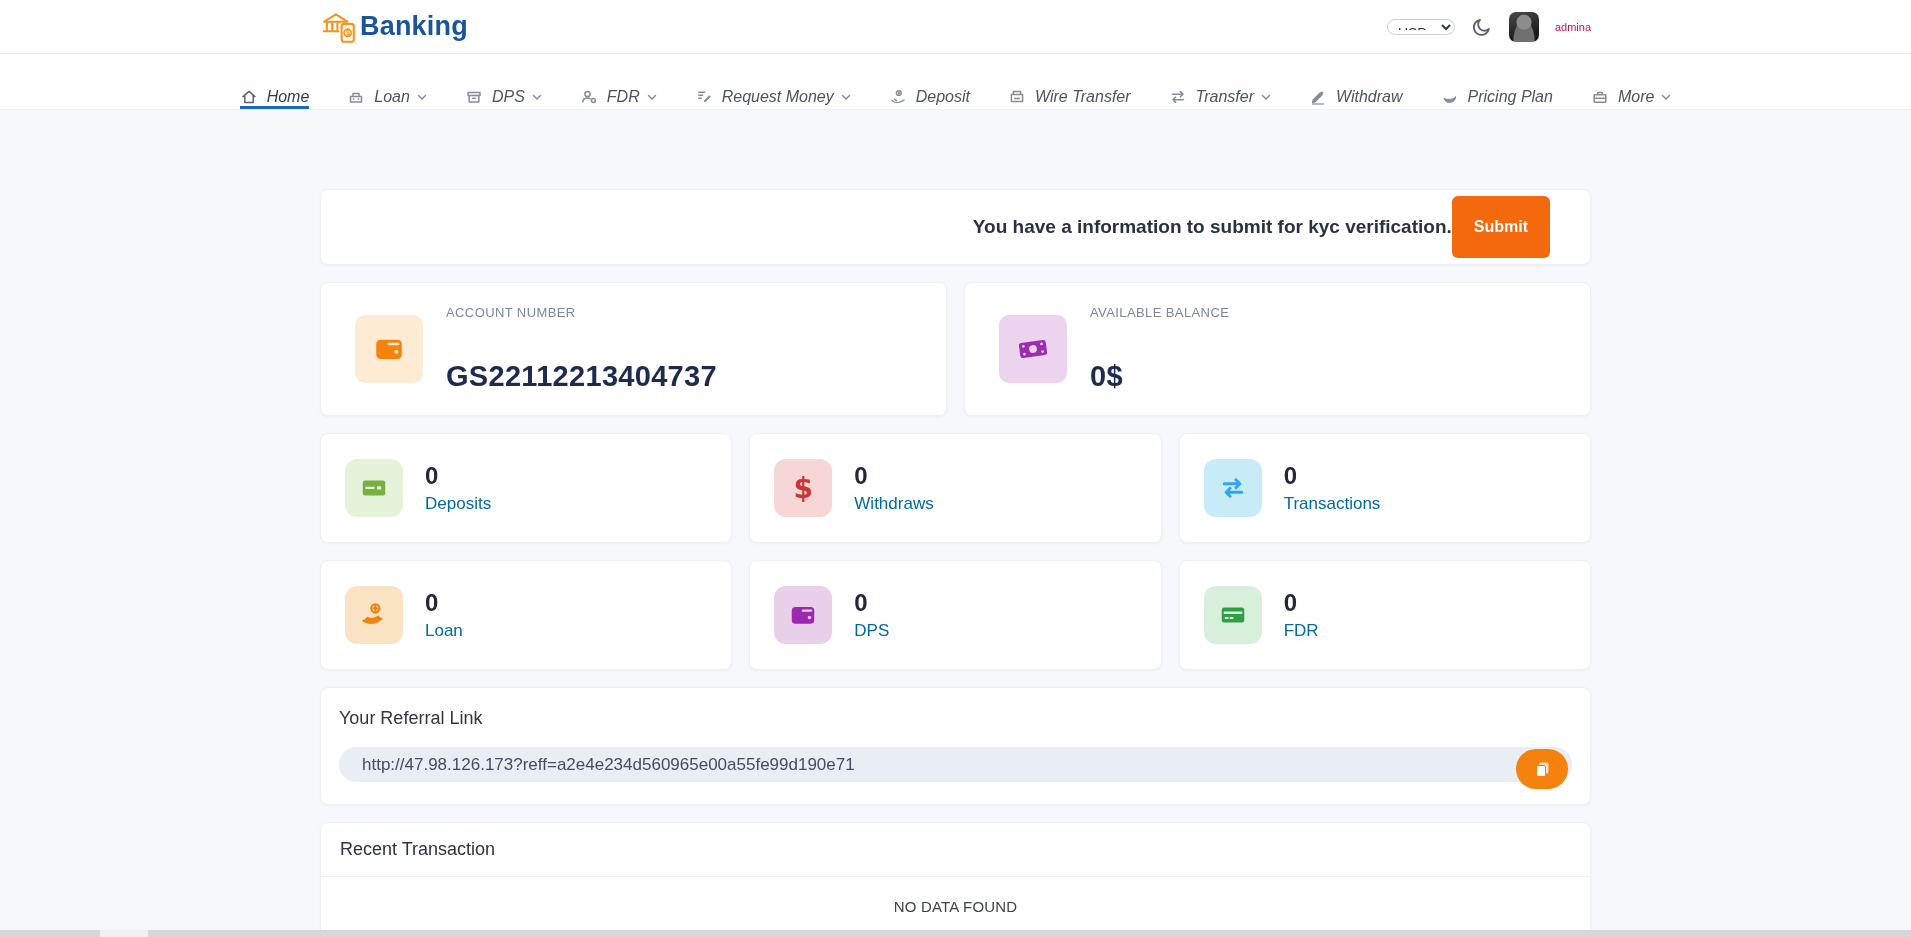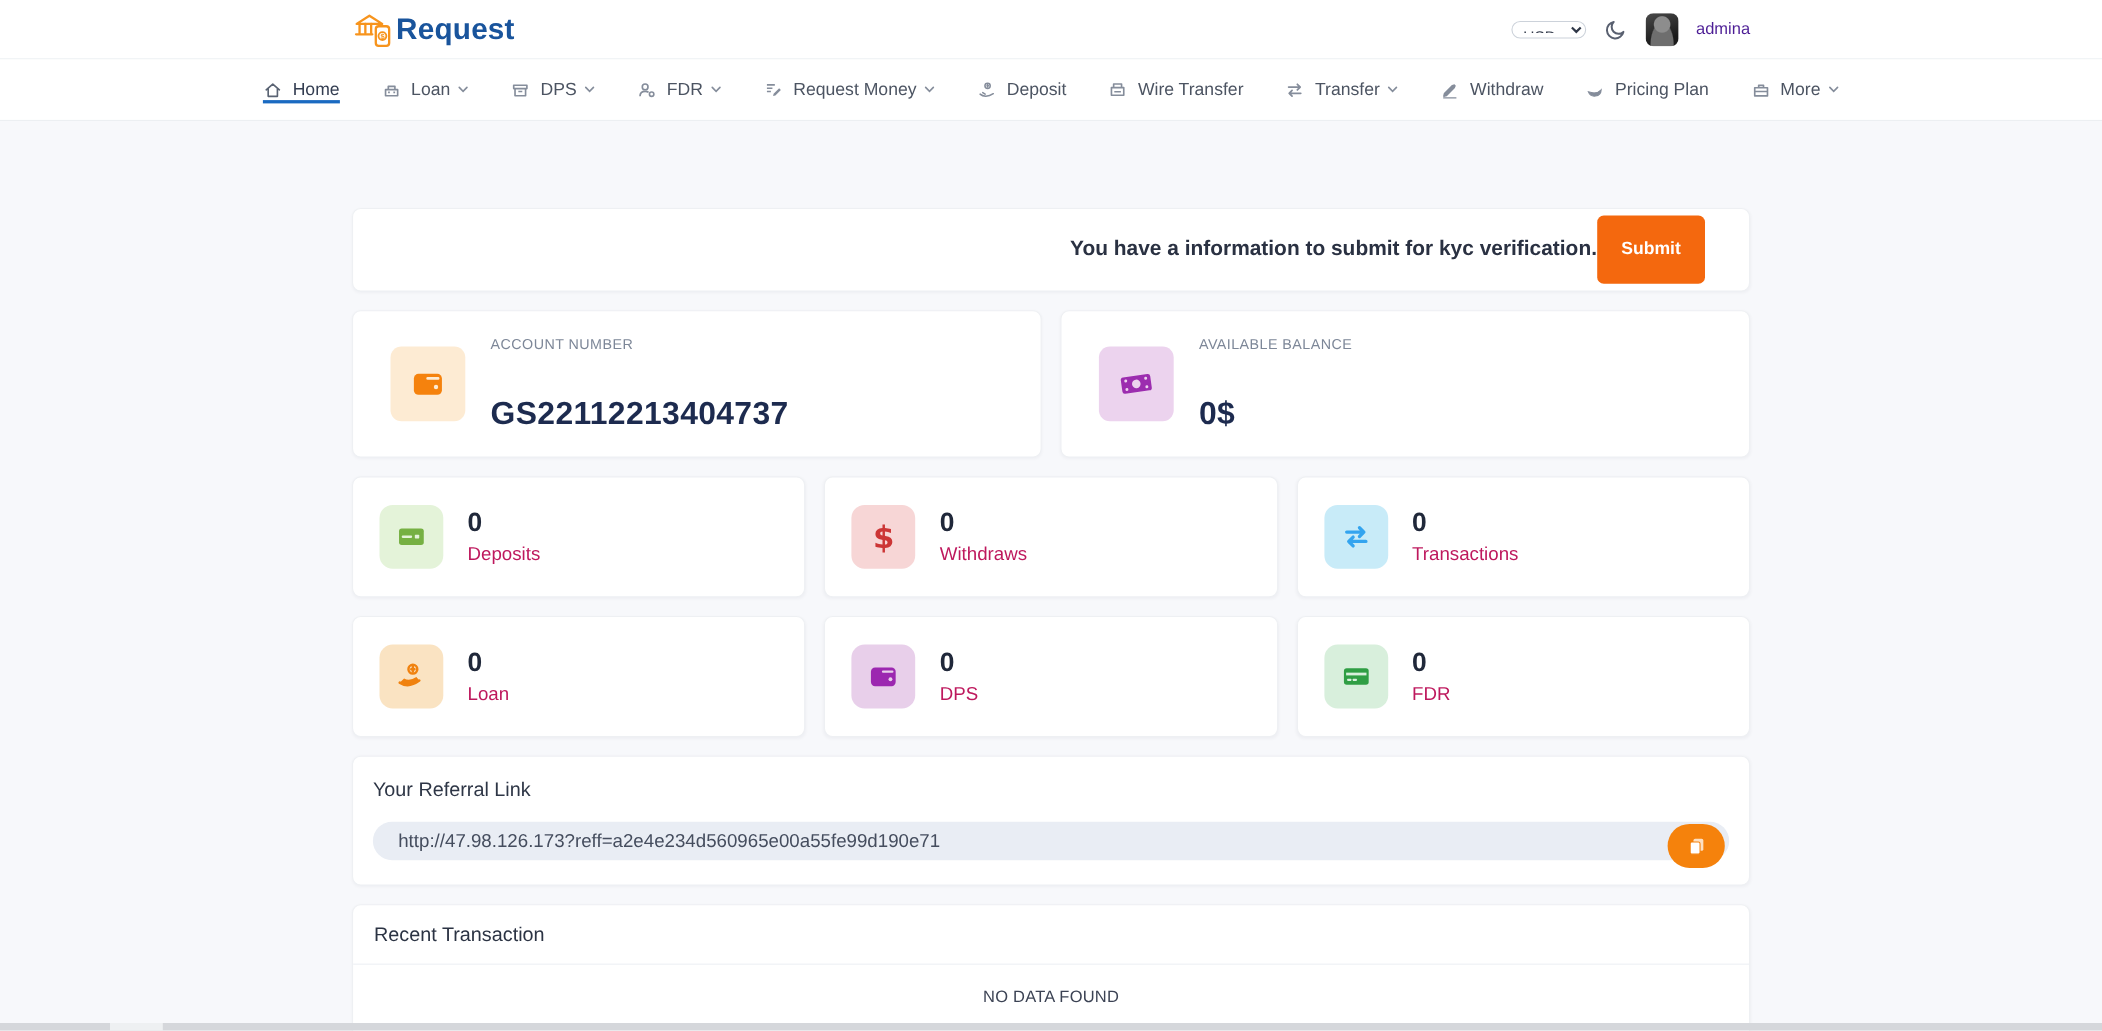--- a/index.html
+++ b/index.html
@@ -24,25 +24,25 @@
     background:#fff; cursor:pointer;
   }
   .moon-btn { background:none; border:none; cursor:pointer; display:flex; align-items:center; }
   .avatar {
     width:30px; height:30px; border-radius:7px; overflow:hidden;
     background:
       radial-gradient(circle at 50% 34%, #8d8d8d 0 7px, rgba(0,0,0,0) 8px),
       radial-gradient(ellipse at 50% 95%, #6e6e6e 0 10px, rgba(0,0,0,0) 11px),
       linear-gradient(160deg,#4a4a4a 0%,#1a1a1a 75%);
   }
-  .username { font-size:15px; color:#4c1d95; }
+  .username { font-size:11px; color:#be185d; }
 
   
   .nav { background:#fff; height:56px; border-bottom:1px solid #eceff2; }
-  .nav-inner { height:100%; display:flex; align-items:center; justify-content:center; gap:38px; }
+  .nav-inner { height:100%; display:flex; align-items:flex-end; justify-content:center; gap:38px;font-style:italic; }
   .nav-item {
     display:flex; align-items:center; gap:9px; font-size:16px; color:#4c5462;
     text-decoration:none; cursor:pointer; border-bottom:3px solid transparent; padding-top:3px;
   }
   .nav-item svg.nicon { stroke:#858d9b; }
   .nav-item.active { color:#333d51; border-bottom-color:#1a6ac1; font-weight:500; }
   .nav-item.active svg.nicon { stroke:#5a6373; }
   .chev { margin-left:-2px; }
 
   
@@ -71,21 +71,21 @@
   .stats-grid { display:grid; grid-template-columns:repeat(3,1fr); gap:17px; margin-top:17px; }
   .stat-card { height:110px; display:flex; align-items:center; padding-left:24px; gap:22px; }
   .stat-icon { width:58px; height:58px; border-radius:12px; display:flex; align-items:center; justify-content:center; }
   .bg-green   { background:#e4f3d9; }
   .bg-red     { background:#f7d6d6; }
   .bg-cyan    { background:#c8ebf8; }
   .bg-loan    { background:#fae3c2; }
   .bg-dps     { background:#e8cfea; }
   .bg-fdr     { background:#d8efdc; }
   .stat-value { font-size:24px; font-weight:700; color:#20283a; }
-  .stat-label { font-size:17px; color:#be185d; margin-top:4px; }
+  .stat-label { font-size:17px; color:#0369a1; margin-top:4px; }
   .dollar-glyph { font-size:28px; font-weight:800; color:#cc3535; font-family:"DejaVu Sans",sans-serif; }
 
   .referral-card { margin-top:17px; padding:20px 18px 22px 18px; }
   .referral-title { font-size:18px; color:#2e3646; font-weight:500; margin-bottom:18px; }
   .referral-input-wrap { position:relative; }
   .referral-input {
     width:100%; height:35px; border:none; border-radius:22px; background:#e9edf4;
     padding:0 70px 0 23px; font-family:"Liberation Sans",sans-serif; font-size:17px; color:#454d5e; outline:none;
   }
   .copy-btn {
@@ -110,21 +110,21 @@
       <span style="display:flex;">
         <svg width="38" height="34" viewBox="0 0 36 32" fill="none" stroke="#f7941d" stroke-width="2" stroke-linejoin="round" stroke-linecap="round">
           <path d="M4 11 L15 4 L26 11 Z"></path>
           <path d="M6.5 11 v8 M11.5 11 v8 M16.5 11 v8"></path>
           <path d="M3.5 20 h14"></path>
           <rect x="20.5" y="13" width="11.5" height="17" rx="2.5" fill="#fff"></rect>
           <circle cx="26.2" cy="21.5" r="3.4" stroke-width="1.6"></circle>
           <text x="24.6" y="23.7" font-size="6.5" fill="#f7941d" stroke="none" font-weight="bold">$</text>
         </svg>
       </span>
-      <span class="brand-text">Request</span>
+      <span class="brand-text">Banking</span>
     </div>
     <div class="header-right">
       <select class="currency-select">
         <option>USD</option>
       </select>
       <button class="moon-btn">
         <span style="display:flex;">
           <svg width="22" height="22" viewBox="0 0 18 18" fill="none" stroke="#596070" stroke-width="1.5" stroke-linejoin="round">
             <path d="M14.6 10.6 A6.2 6.2 0 1 1 7.4 3.2 a5 5 0 0 0 7.2 7.4 Z"></path>
           </svg>

